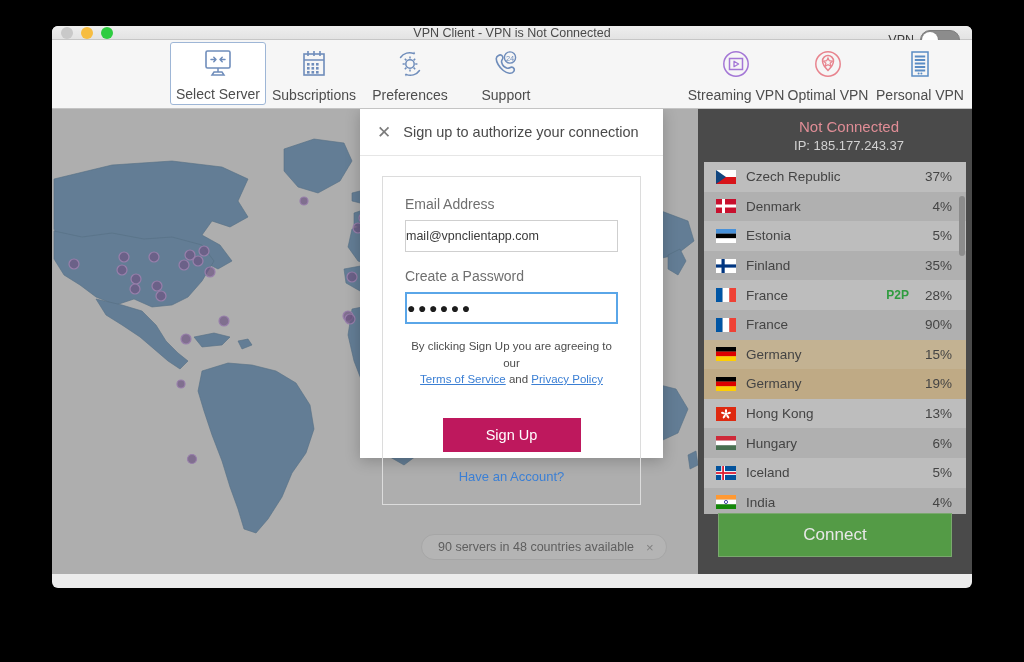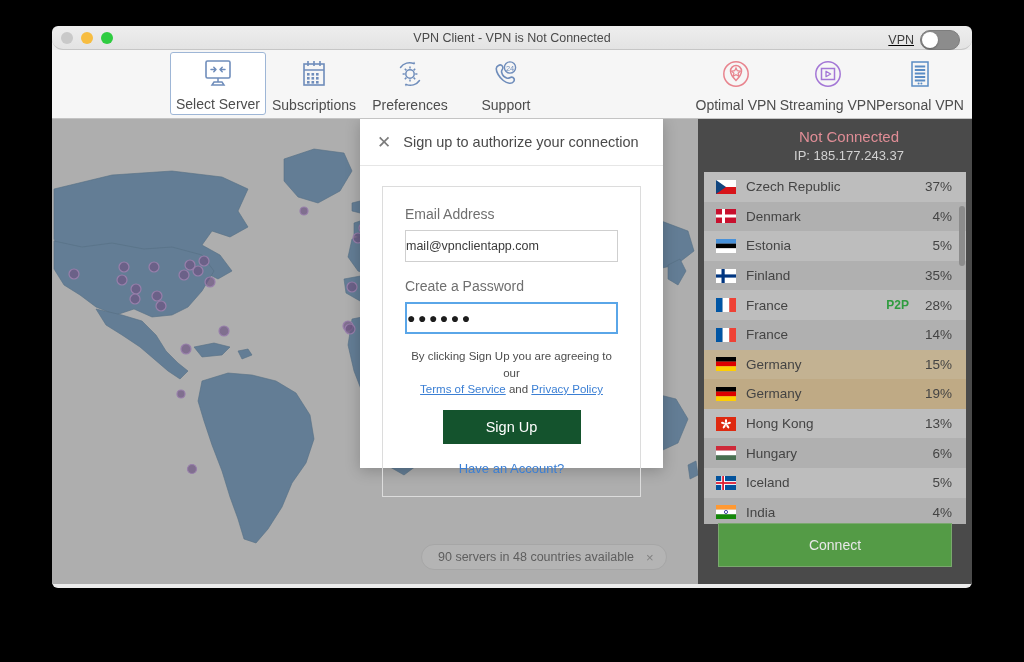--- a/index.html
+++ b/index.html
@@ -16,26 +16,25 @@
     width: 920px; height: 562px;
     background: #ececec;
     border-radius: 6px;
     overflow: hidden;
     box-shadow: 0 4px 18px rgba(0,0,0,0.55);
   }
 
   
   #titlebar {
     position: relative;
-    height: 24px;
+    height: 14px;
     background: linear-gradient(to bottom, #eeeeee, #e3e3e3);
     border-bottom: 1px solid #c6c6c6;
     display: flex;
     align-items: center;
-    border-radius: 11px;
   }
   .traffic-lights { display: flex; gap: 8px; margin-left: 9px; }
   .tl { width: 12px; height: 12px; border-radius: 50%; }
   .tl-close { background: #c9c9c9; }
   .tl-min { background: #f7bd41; }
   .tl-max { background: #2ecc40; }
   #window-title {
     position: absolute; left: 0; right: 0; text-align: center;
     font-size: 12.5px; color: #4a4a4a;
     pointer-events: none;
@@ -156,23 +155,23 @@
   .field-input.focused { border: 2px solid #5aa6e8; }
   .field-group + .field-group { margin-top: 16px; }
   #pw-dots { letter-spacing: 2.5px; font-size: 14px; color: #1c1c1c; }
   #terms-text {
     margin-top: 14px;
     font-size: 11.5px; color: #4d4d4d;
     text-align: center; line-height: 1.45;
   }
   #terms-text a { color: #3b7fd4; }
   #signup-button {
-    display: block; margin: 12px auto 0 auto;
+    display: block; margin: 30px auto 0 auto;
     width: 138px; height: 34px;
-    background: #14532d; border: none;
+    background: #be185d; border: none;
     color: #fff; font-size: 14.5px;
     font-family: "Liberation Sans", sans-serif;
     cursor: pointer;
   }
   #have-account {
     display: block; margin-top: 17px;
     text-align: center; font-size: 13px; color: #3b7fd4;
     text-decoration: none;
   }
 
@@ -217,21 +216,21 @@
     position: absolute; top: 30px; left: 0;
     width: 6px; height: 60px;
     background: #8c8c8c; border-radius: 3px;
   }
   #connect-button {
     position: absolute;
     left: 20px; right: 20px; bottom: 17px;
     height: 44px;
     background: #549b46;
     border: 1px solid #7aa86e;
-    color: #e8e8e8; font-size: 14px;
+    color: #e8e8e8; font-size: 17px;
     font-family: "Liberation Sans", sans-serif;
     cursor: pointer;
   }
 </style>
 </head>
 <body>
 
 <div id="app-window">
 
   <div id="titlebar">
@@ -313,37 +312,37 @@
           </svg>
         </div>
         <div class="tb-label">Support</div>
       </div>
     </div>
 
     <div class="tb-group" id="tb-right">
       <div class="tb-item">
         <div class="tb-ico">
           <svg width="34" height="34" viewBox="0 0 34 34">
+            <circle cx="17" cy="16" r="12.2" fill="none" stroke="#a477d6" stroke-width="1.5"></circle>
+            <rect x="10.5" y="10.5" width="13" height="11" fill="none" stroke="#a477d6" stroke-width="1.5"></rect>
+            <path d="M15 13.3v5.4l4.6-2.7z" fill="none" stroke="#a477d6" stroke-width="1.3" stroke-linejoin="round"></path>
+          </svg>
+        </div>
+        <div class="tb-label">Streaming VPN</div>
+      </div>
+
+      <div class="tb-item">
+        <div class="tb-ico">
+          <svg width="34" height="34" viewBox="0 0 34 34">
             <circle cx="17" cy="16" r="12.2" fill="none" stroke="#e8848e" stroke-width="1.5"></circle>
             <path d="M17 7.5a5.5 5.5 0 0 0-5.5 5.5c0 4 5.5 9.5 5.5 9.5s5.5-5.5 5.5-9.5A5.5 5.5 0 0 0 17 7.5z" fill="none" stroke="#e8848e" stroke-width="1.5"></path>
             <path d="M17 10l1.3 2.7 3 .4-2.2 2.1.5 3-2.6-1.4-2.6 1.4.5-3-2.2-2.1 3-.4z" fill="none" stroke="#e8848e" stroke-width="1.2"></path>
           </svg>
         </div>
         <div class="tb-label">Optimal VPN</div>
-      </div>
-
-      <div class="tb-item">
-        <div class="tb-ico">
-          <svg width="34" height="34" viewBox="0 0 34 34">
-            <circle cx="17" cy="16" r="12.2" fill="none" stroke="#a477d6" stroke-width="1.5"></circle>
-            <rect x="10.5" y="10.5" width="13" height="11" fill="none" stroke="#a477d6" stroke-width="1.5"></rect>
-            <path d="M15 13.3v5.4l4.6-2.7z" fill="none" stroke="#a477d6" stroke-width="1.3" stroke-linejoin="round"></path>
-          </svg>
-        </div>
-        <div class="tb-label">Streaming VPN</div>
       </div>
 
       <div class="tb-item">
         <div class="tb-ico">
           <svg width="34" height="34" viewBox="0 0 34 34">
             <rect x="9" y="4" width="16" height="24" fill="none" stroke="#5a8cc4" stroke-width="1.5"></rect>
             <g stroke="#5a8cc4" stroke-width="2.1">
               <line x1="11.8" y1="8.5" x2="22.2" y2="8.5"></line>
               <line x1="11.8" y1="12" x2="22.2" y2="12"></line>
               <line x1="11.8" y1="15.5" x2="22.2" y2="15.5"></line>
@@ -554,21 +553,21 @@
               <span class="srv-p2p">P2P</span>
               <span class="srv-load">28%</span>
             </div>
             <div class="server-row">
               <svg class="flag" viewBox="0 0 20 14">
                 <rect width="6.67" height="14" fill="#0055a4"></rect>
                 <rect x="6.67" width="6.66" height="14" fill="#fff"></rect>
                 <rect x="13.33" width="6.67" height="14" fill="#ef4135"></rect>
               </svg>
               <span class="srv-name">France</span>
-              <span class="srv-load">14%</span>
+              <span class="srv-load">90%</span>
             </div>
             <div class="server-row selected">
               <svg class="flag" viewBox="0 0 20 14">
                 <rect width="20" height="4.66" fill="#000"></rect>
                 <rect y="4.66" width="20" height="4.66" fill="#dd0000"></rect>
                 <rect y="9.32" width="20" height="4.68" fill="#ffce00"></rect>
               </svg>
               <span class="srv-name">Germany</span>
               <span class="srv-load">15%</span>
             </div>

